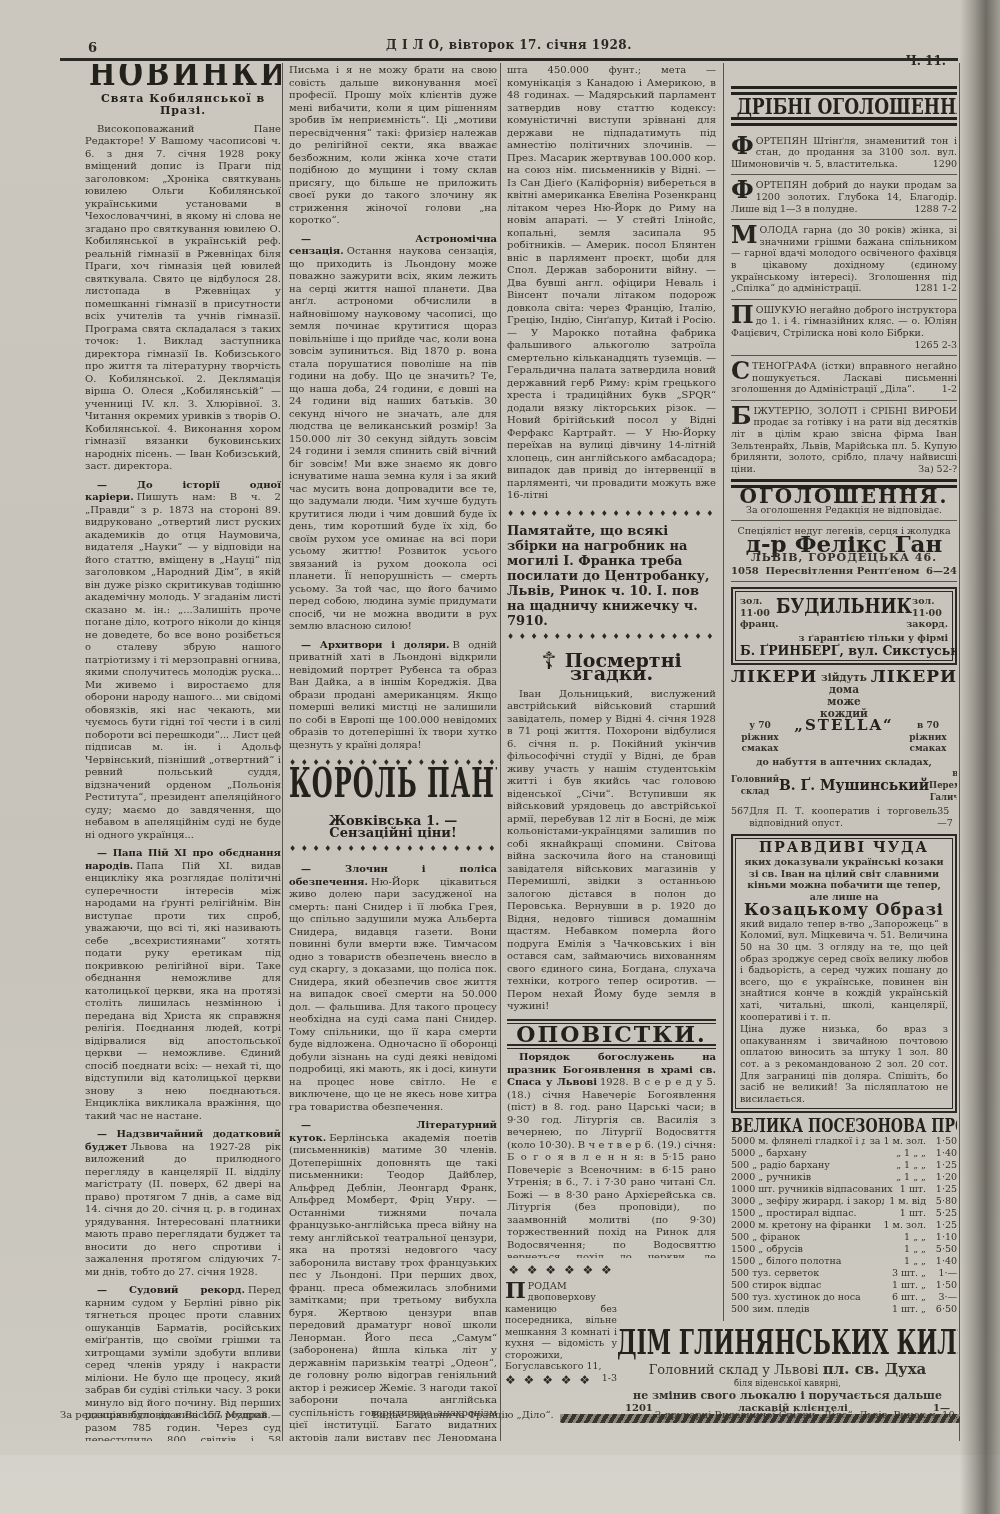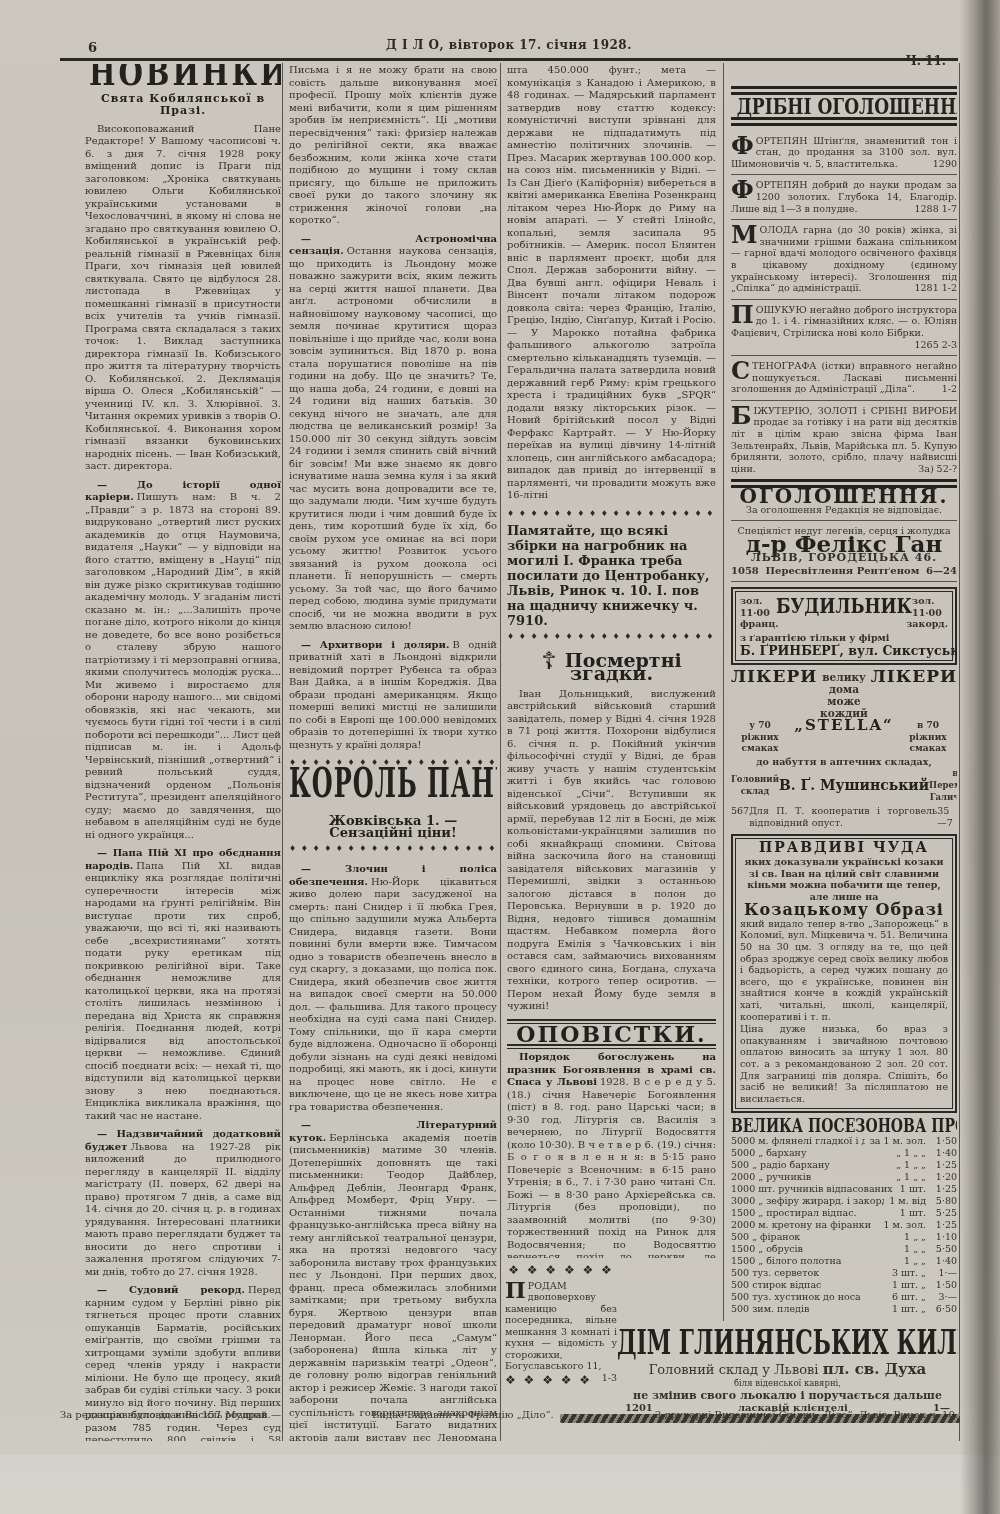--- a/index.html
+++ b/index.html
@@ -60,21 +60,21 @@
   .center{text-align:center;}
   .han{border-top:1px solid #57534a;border-bottom:1px solid #57534a;padding:4px 0;margin:4px 0;text-align:center;}
   .han-name{font-size:23px;font-weight:bold;margin:2px 0;white-space:nowrap;color:#23211b;}
   .han-line2{font-weight:bold;font-size:11px;letter-spacing:1px;}
   .han-row{display:flex;justify-content:space-between;font-weight:bold;font-size:10px;margin-top:2px;}
   .boxd{border:2px solid #2b2923;padding:2px;margin:5px 0;}
   .boxd-in{border:1px solid #2b2923;padding:3px 4px;}
   .alarm-row{display:flex;align-items:center;justify-content:space-between;font-weight:bold;}
   .alarm-name{font-size:17px;font-weight:bold;transform:scaleY(1.2);white-space:nowrap;color:#23211b;}
   .alarm-sub{display:flex;justify-content:space-between;font-weight:bold;font-size:9.5px;}
-  .alarm-line{text-align:left;font-weight:bold;margin-top:2px;}
+  .alarm-line{text-align:right;font-weight:bold;margin-top:2px;}
   .alarm-firm{text-align:center;font-weight:bold;font-size:12.5px;margin-top:2px;white-space:nowrap;color:#23211b;}
   .liq{margin:6px 0;}
   .liq-row{display:flex;justify-content:space-between;align-items:flex-start;}
   .liq-brand{font-weight:bold;font-size:17px;letter-spacing:1px;color:#23211b;}
   .liq-mid{text-align:center;font-weight:bold;font-size:10.5px;line-height:12px;}
   .liq-row2{display:flex;justify-content:space-between;margin-top:1px;}
   .liq-name{font-weight:bold;font-size:15px;letter-spacing:2px;color:#23211b;}
   .liq-fl{font-size:9px;font-weight:bold;text-align:center;width:58px;}
   .liq-line{text-align:center;font-weight:bold;margin-top:1px;}
   .liq-dist{display:flex;justify-content:space-between;align-items:center;margin-top:1px;font-weight:bold;}
@@ -159,21 +159,21 @@
     <p class="para"><b class="lead">Порядок богослужень на празник Богоявлення в храмі св. Спаса у Львові</b><span>1928. В с е р е д у 5. (18.) січня Навечеріє Богоявлення (піст) в 8. год. рано Царські часи; в 9·30 год. Літургія св. Василія з вечернею, по Літургії Водосвяття (коло 10·30). В ч е т в е р 6. (19.) січня: Б о г о я в л е н н я: в 5·15 рано Повечеріє з Всеночним: в 6·15 рано Утренія; в 6., 7. і 7·30 рано читані Сл. Божі — в 8·30 рано Архієрейська св. Літургія (без проповіди), по заамвонній молитві (по 9·30) торжественний похід на Ринок для Водосвячення; по Водосвяттю вернеться похід до церкви, де Богослуження закінчиться. В 4. год. попол. Вечірня. — Службу Божу з проповіддю відправить Високопреосвященний Митрополит. — На це церковно-народне свято запрошуються всі вірні города Львова а наші П. Т. Товариства і інституції просяться прислати своїх делеґатів на богослуження в церкві св. Спаса (в 8·30 год. рано). — Управа храму Преображення св. Спаса у Львові. — о. В. А. Садовський наст. храма.</span></p>
 
   </div>
 
   <div class="col col4">
     <div class="bar2"></div>
     <div class="dribni-title">ДРІБНІ ОГОЛОШЕННЯ.</div>
     <div class="bar2"></div>
 
     <div class="c4ad first"><span class="dropcap">Ф</span><span>ОРТЕПЯН Штінґля, знаменитий тон і стан, до продання за 3100 зол. вул. Шимоновичів ч. 5, властителька.</span> <span class="ref">1290</span></div>
-    <div class="c4ad"><span class="dropcap">Ф</span><span>ОРТЕПЯН добрий до науки продам за 1200 золотих. Глубока 14, Благодір. Лише від 1—3 в полудне.</span> <span class="ref">1288 1-7</span></div>
+    <div class="c4ad"><span class="dropcap">Ф</span><span>ОРТЕПЯН добрий до науки продам за 1200 золотих. Глубока 14, Благодір. Лише від 1—3 в полудне.</span> <span class="ref">1288 7-2</span></div>
     <div class="c4ad"><span class="dropcap">М</span><span>ОЛОДА гарна (до 30 років) жінка, зі значними грішми бажана спільником — гарної вдачі молодого освіченого фахівця в цікавому дохідному (єдиному українському інтересі). Зголошення під „Спілка“ до адміністрації.</span> <span class="ref">1281 1-2</span></div>
     <div class="c4ad"><span class="dropcap">П</span><span>ОШУКУЮ негайно доброго інструктора до 1. і 4. гімназійних кляс. — о. Юліян Фацієвич, Стрілиска нові коло Бібрки.</span> <span class="ref">1265 2-3</span></div>
     <div class="c4ad"><span class="dropcap">С</span><span>ТЕНОҐРАФА (істки) вправного негайно пошукується. Ласкаві письменні зголошення до Адміністрації „Діла“.</span> <span class="ref">1-2</span></div>
     <div class="c4ad"><span class="dropcap">Б</span><span>ІЖУТЕРІЮ, ЗОЛОТІ і СРІБНІ ВИРОБИ продає за готівку і на рати від десятків літ в цілім краю звісна фірма Іван Зельтенрайх, Львів, Марійська пл. 5. Купую брилянти, золото, срібло, плачу найвисші ціни.</span> <span class="ref">За) 52-?</span></div>
 
     <div class="bar2"></div>
     <div class="oh-title">ОГОЛОШЕННЯ.</div>
     <div class="center">За оголошення Редакція не відповідає.</div>
 
     <div class="han">
@@ -199,21 +199,21 @@
         <span>закорд.</span>
       </div>
       <div class="alarm-line">з ґарантією тільки у фірмі</div>
       <div class="alarm-firm">Б. ҐРИНБЕРҐ, вул. Сикстуська 4.</div>
     </div>
       </div>
 
     <div class="liq">
       <div class="liq-row">
         <span class="liq-brand">ЛІКЕРИ</span>
-        <span class="liq-mid"><span>велику дома</span><br><span>може кождий</span></span>
+        <span class="liq-mid"><span>зійдуть дома</span><br><span>може кождий</span></span>
         <span class="liq-brand">ЛІКЕРИ</span>
       </div>
       <div class="liq-row2">
         <span class="liq-fl">у 70 ріжних смаках</span>
         <span class="liq-name">„STELLA“</span>
         <span class="liq-fl">в 70 ріжних смаках</span>
       </div>
       <div class="liq-line">до набуття в аптечних складах,</div>
       <div class="liq-dist">
         <span class="liq-small">Головний склад</span>

